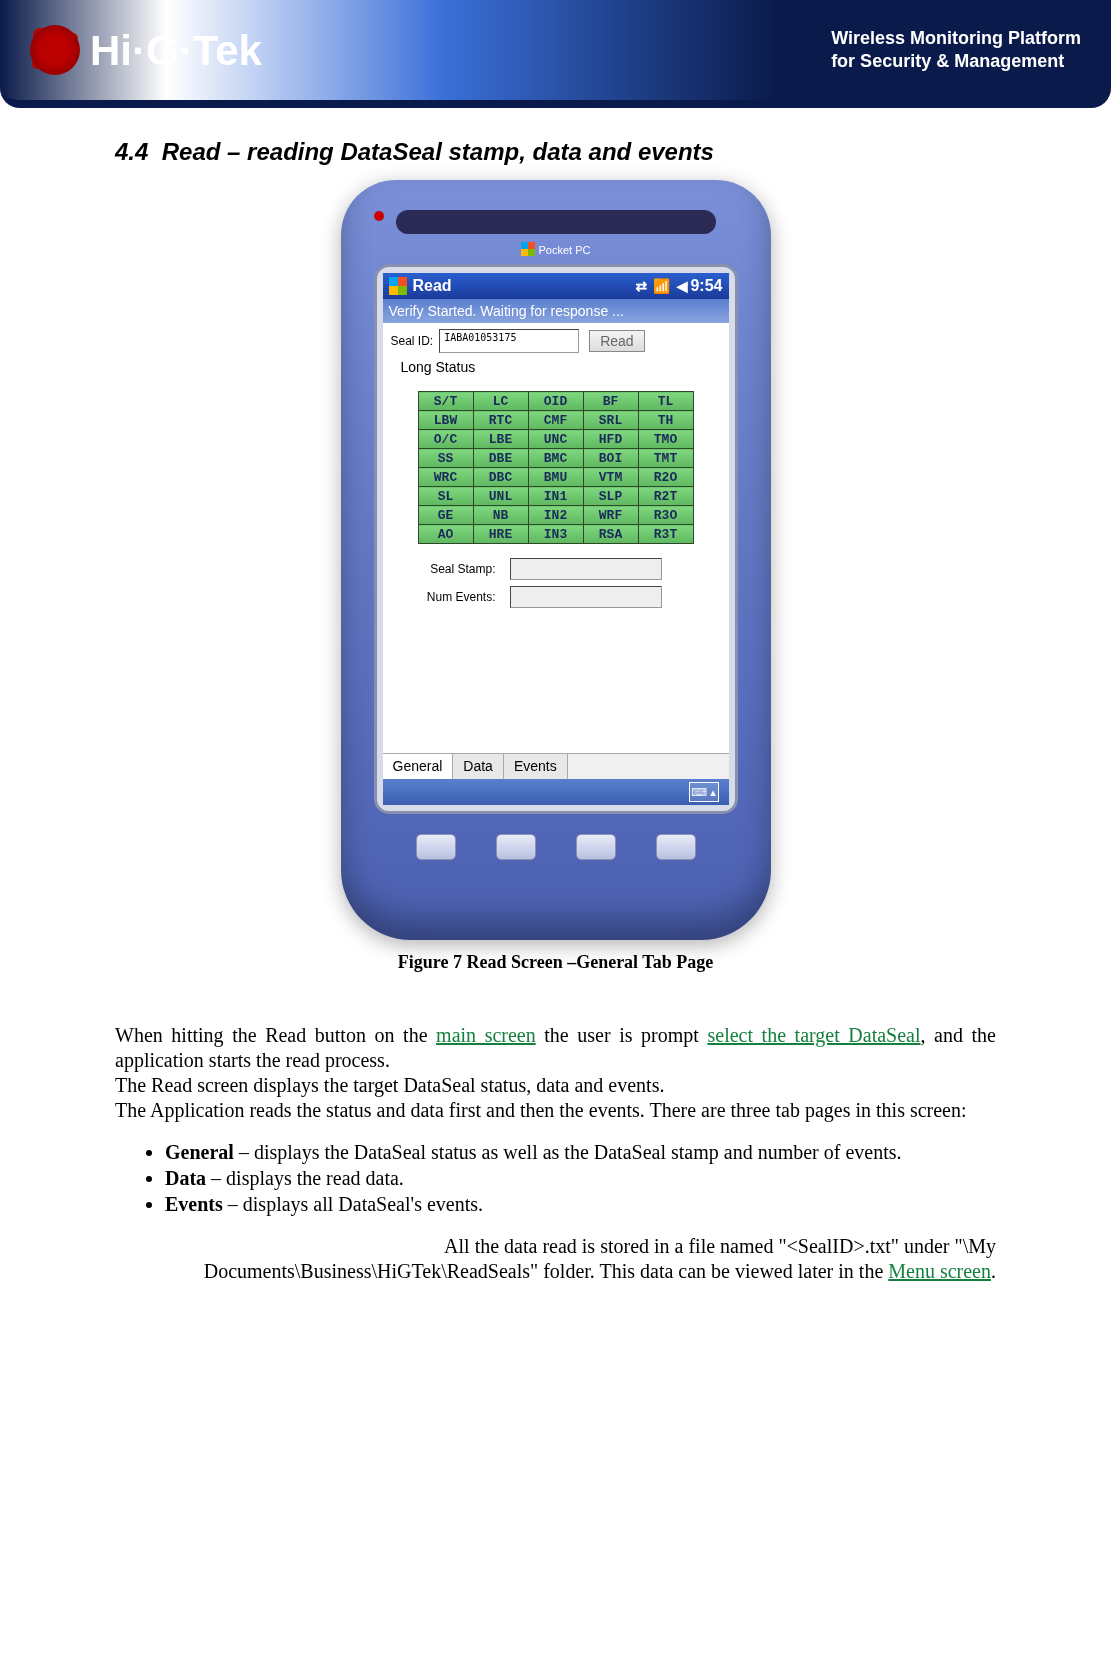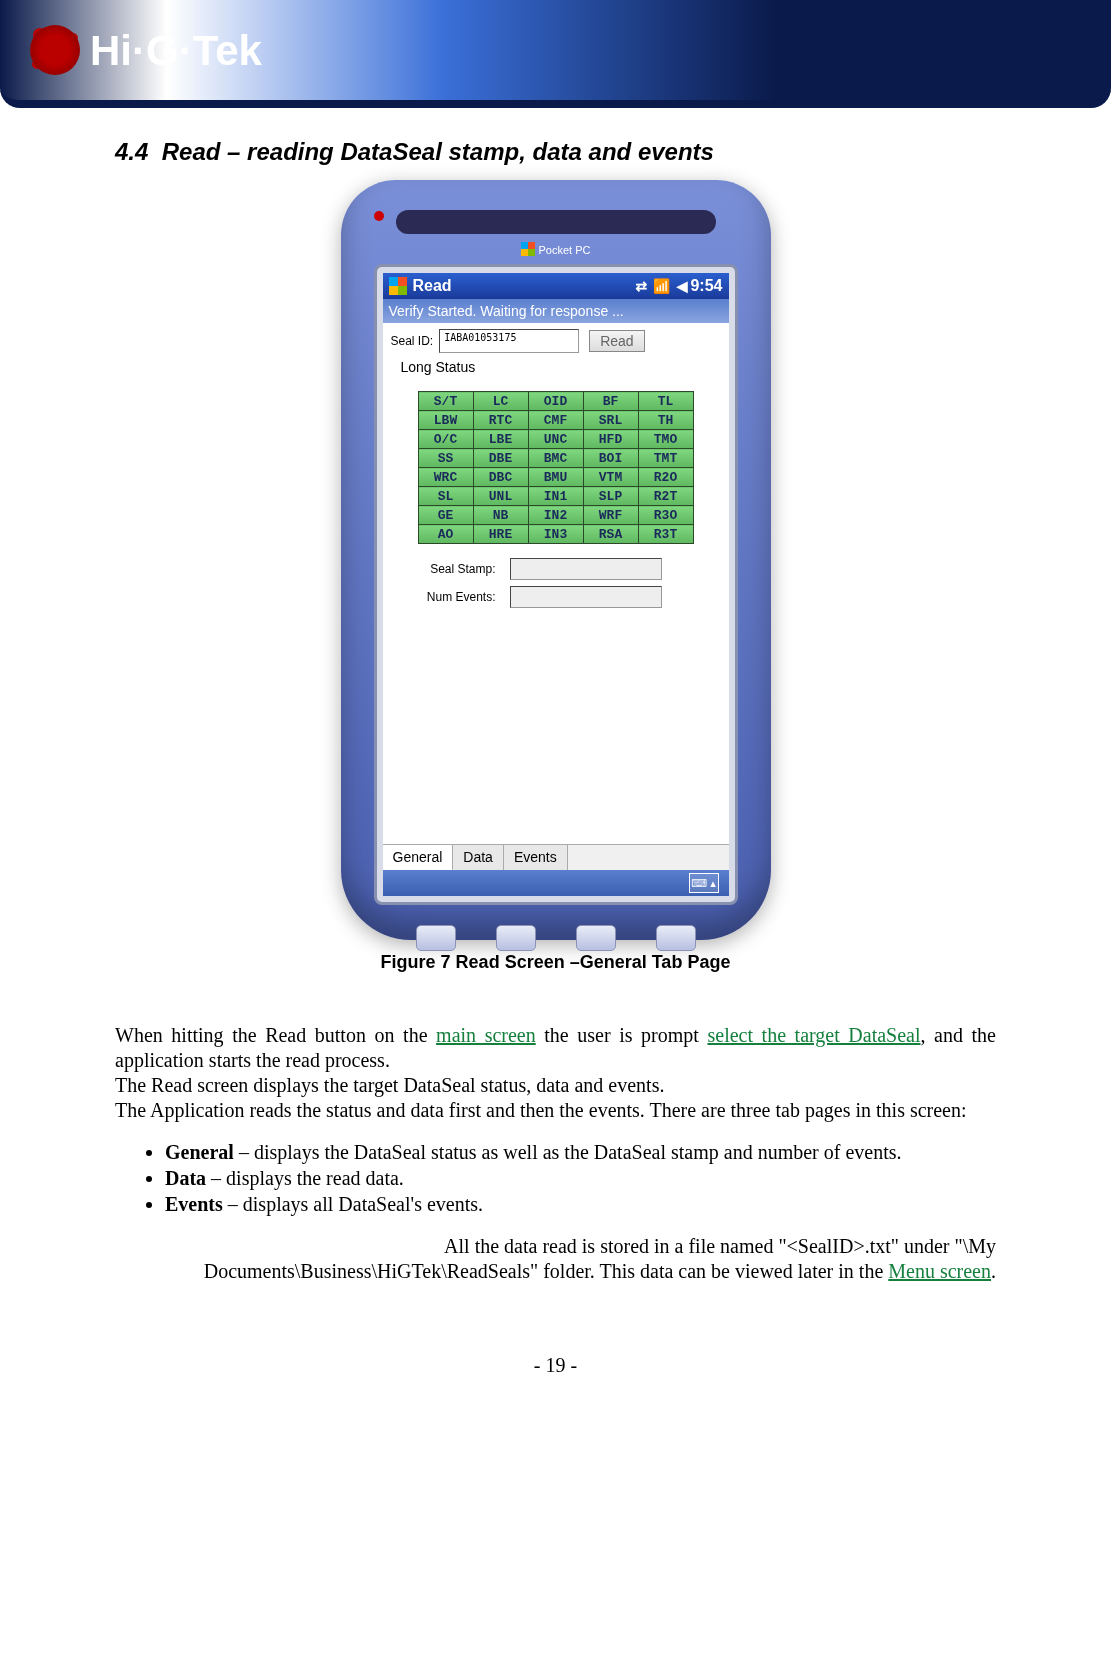--- a/index.html
+++ b/index.html
@@ -88,22 +88,22 @@
   .pocketpc-logo {
     display:inline-block; width:14px; height:14px; background:
       conic-gradient(#f25022 0 25%, #7fba00 0 50%, #ffb900 0 75%, #00a4ef 0 100%);
     margin-right:4px; vertical-align:-2px;
   }
   .screen-frame {
     background: #d8dce8;
     margin: 0 33px;
     padding: 6px;
     border: 3px solid #8890b0;
-    border-radius: 8px;
-    height: 641px;
+    border-radius: 15px;
+    height: 550px;
     box-sizing: border-box;
   }
   .screen {
     background: #fff;
     width: 100%;
     height: 100%;
     font-family: Tahoma, Arial, sans-serif;
     font-size: 13px;
     display: flex;
     flex-direction: column;
@@ -205,21 +205,21 @@
     margin-top:20px;
   }
   .hw-btn {
     width:38px; height:24px;
     background: linear-gradient(#e8ecf8,#b8c0e0);
     border-radius:5px;
     border:1px solid #8a92b8;
   }
   .figure-caption {
     text-align:center;
-    font-family: Liberation Sans, sans-serif;
+    font-family: Liberation Serif, serif;
     font-weight:bold;
     font-size:18px;
     margin: 10px 0 50px 0;
   }
   .body-text {
     font-size: 20px;
     line-height: 1.25;
     text-align: justify;
   }
   .body-text a { color: #15803d; text-decoration: underline; }
@@ -228,20 +228,24 @@
   ul.tabs-list li b { font-weight:bold; }
   .page-num { text-align:center; font-size:20px; margin-top:70px;}
 </style>
 </head>
 <body>
 
 <div class="header-band">
   <div class="logo-area">
     <div class="logo-globe"></div>
     <span>Hi·G·Tek</span>
+  </div>
+  <div class="tagline">
+    <div>Wireless Monitoring Platform</div>
+    <div>for Security &amp; Management</div>
   </div>
 </div>
 
 <div class="page-body">
 
   <div class="section-title">
     <span>4.4</span>&nbsp;&nbsp;<span>Read – reading DataSeal stamp, data and events</span>
   </div>
 
   <div class="device-wrap">
@@ -374,14 +378,13 @@
   <ul class="tabs-list">
     <li><b>General</b><span> – displays the DataSeal status as well as the DataSeal stamp and number of events.</span></li>
     <li><b>Data</b><span> – displays the read data.</span></li>
     <li><b>Events</b><span> – displays all DataSeal's events.</span></li>
   </ul>
 
   <div class="body-text" style="text-align:right;">
     <span>All the data read is stored in a file named "&lt;SealID&gt;.txt" under "\My Documents\Business\HiGTek\ReadSeals" folder. This data can be viewed later in the </span><a href="#">Menu screen</a><span>.</span>
   </div>
 
-  <div class="page-num">- 19 -</div>
 </div>
 
 </body></html>

